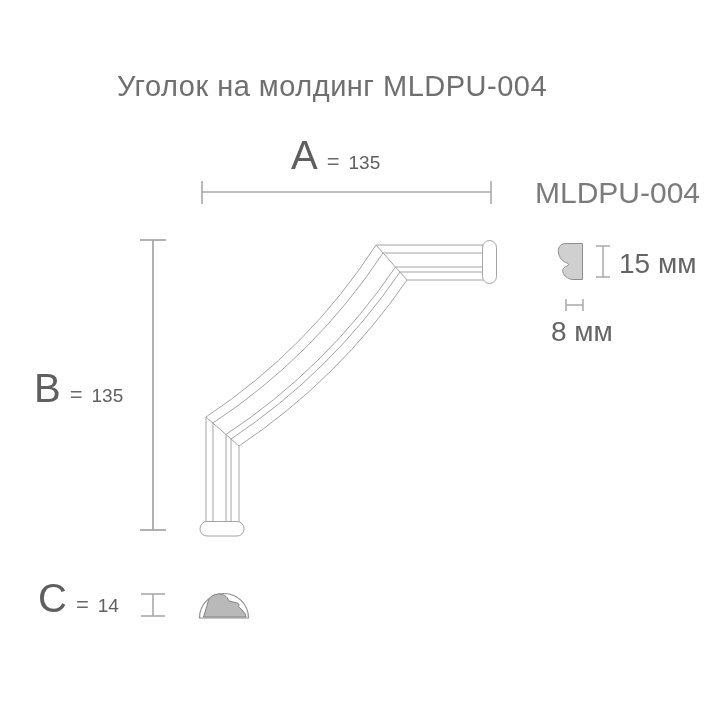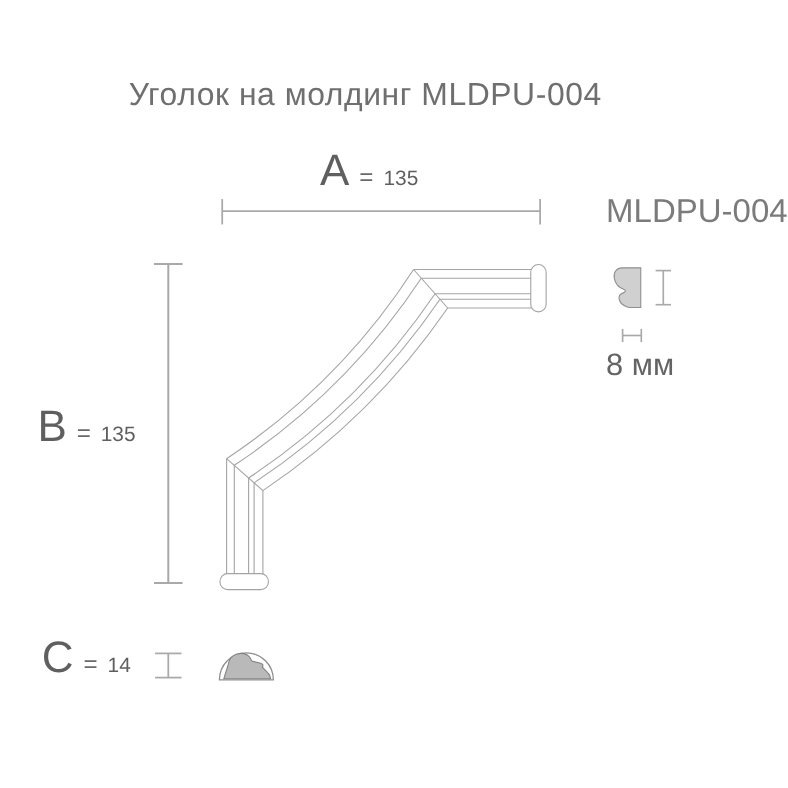--- a/index.html
+++ b/index.html
@@ -17,21 +17,20 @@
   .title {
     left: 117px; top: 70px;
     font-size: 29px;
     color: #6f6f6f;
     letter-spacing: 0.5px;
   }
   .product {
     left: 535px; top: 176px;
     font-size: 30px;
     color: #7b7b7b;
-    margin-left: 16px;
   }
   .dim-label {
     display: flex;
     align-items: baseline;
     gap: 9px;
     color: #5f5f5f;
   }
   .dim-label .letter { font-size: 40px; }
   .dim-label .eq     { font-size: 22px; color: #6a6a6a; }
   .dim-label .val    { font-size: 19px; }
@@ -146,15 +145,16 @@
     <span class="eq">=</span>
     <span class="val">135</span>
   </div>
 
   <div class="dim-label dim-c">
     <span class="letter">C</span>
     <span class="eq">=</span>
     <span class="val">14</span>
   </div>
 
+  <div class="mm-label mm15">15 мм</div>
   <div class="mm-label mm8">8 мм</div>
 
 </div>
 
 </body></html>

